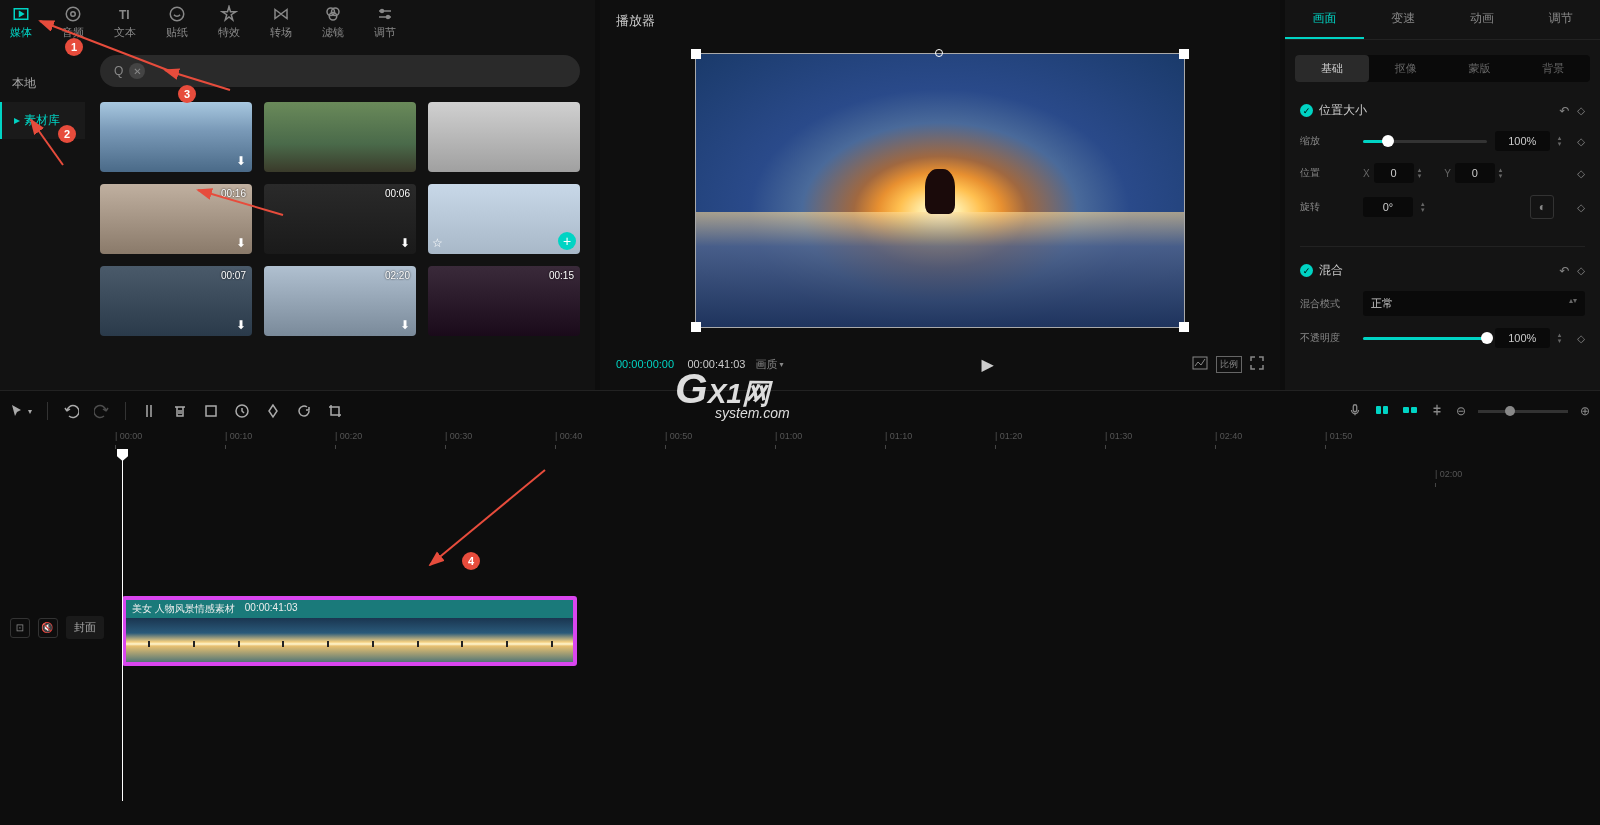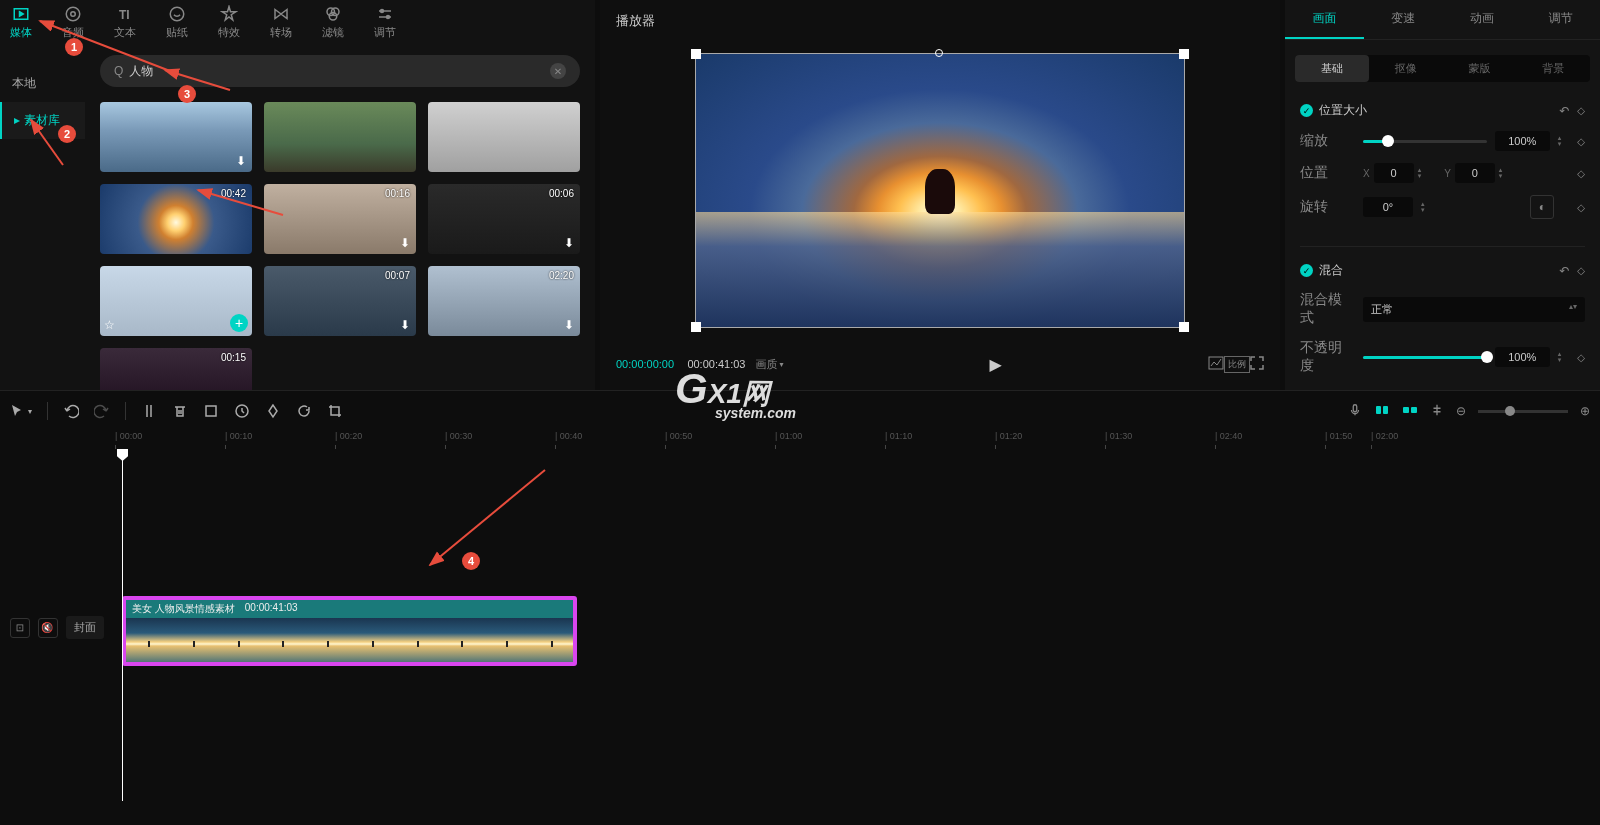--- a/index.html
+++ b/index.html
@@ -42,42 +42,42 @@
 .handle { position: absolute; width: 10px; height: 10px; background: #fff; }
 .handle.tl { top: -5px; left: -5px; } .handle.tr { top: -5px; right: -5px; }
 .handle.bl { bottom: -5px; left: -5px; } .handle.br { bottom: -5px; right: -5px; }
 .handle.tc { top: -5px; left: 50%; margin-left: -5px; background: none; border: 1px solid #fff; border-radius: 50%; width: 8px; height: 8px; }
 .preview-controls { display: flex; align-items: center; padding: 8px; gap: 10px; }
 .pc-time { font-family: monospace; font-size: 11px; }
 .pc-time .cur { color: #00d4c4; }
 .pc-ratio { color: #888; font-size: 11px; display: flex; align-items: center; gap: 2px; }
 .pc-spacer { flex: 1; }
 .pc-play { color: #ccc; font-size: 16px; cursor: pointer; }
-.pc-right { display: flex; align-items: center; }
+.pc-right { display: flex; gap: 8px; align-items: center; }
 .pc-icon { color: #888; cursor: pointer; }
 .pc-box { border: 1px solid #666; padding: 1px 3px; font-size: 9px; color: #888; }
 
 
 .right-panel { width: 315px; background: #141414; padding: 0; }
 .r-tabs { display: flex; border-bottom: 1px solid #222; }
 .r-tab { flex: 1; text-align: center; padding: 10px 0; color: #888; cursor: pointer; font-size: 12px; }
 .r-tab.active { color: #00d4c4; border-bottom: 2px solid #00d4c4; }
 .r-subtabs { display: flex; margin: 15px 10px 10px; background: #0a0a0a; border-radius: 4px; }
 .r-subtab { flex: 1; text-align: center; padding: 6px 0; color: #666; cursor: pointer; font-size: 11px; }
 .r-subtab.active { background: #2a2a2a; color: #ccc; border-radius: 4px; }
 
 .r-section { padding: 10px 15px; }
 .r-sec-head { display: flex; align-items: center; margin-bottom: 12px; }
 .r-check { width: 13px; height: 13px; border-radius: 50%; background: #00d4c4; margin-right: 6px; display: flex; align-items: center; justify-content: center; font-size: 9px; color: #000; }
 .r-sec-title { color: #ccc; font-size: 12px; flex: 1; }
 .r-reset { color: #888; cursor: pointer; margin-left: 8px; font-size: 12px; }
 .r-kf { color: #888; cursor: pointer; margin-left: 8px; font-size: 10px; }
 
 .r-row { display: flex; align-items: center; margin-bottom: 12px; gap: 8px; }
-.r-label { color: #888; width: 55px; font-size: 14px; }
+.r-label { color: #888; width: 55px; font-size: 10px; }
 .r-slider { flex: 1; height: 3px; background: #333; position: relative; border-radius: 2px; }
 .r-slider-fill { position: absolute; height: 100%; background: #00d4c4; border-radius: 2px; }
 .r-slider-thumb { position: absolute; width: 12px; height: 12px; background: #fff; border-radius: 50%; top: -5px; margin-left: -6px; }
 .r-input { background: #0a0a0a; border: none; color: #ccc; width: 55px; padding: 4px 6px; text-align: center; font-size: 11px; border-radius: 3px; }
 .r-spin { color: #666; cursor: pointer; display: flex; flex-direction: column; font-size: 7px; line-height: 6px; }
 .r-xy { display: flex; align-items: center; gap: 4px; }
 .r-xy-label { color: #666; font-size: 10px; }
 .r-mirror { width: 24px; height: 24px; border: 1px solid #333; border-radius: 3px; display: flex; align-items: center; justify-content: center; color: #888; }
 .r-select { background: #0a0a0a; border: none; color: #ccc; flex: 1; padding: 5px 8px; font-size: 11px; border-radius: 3px; display: flex; justify-content: space-between; }
 .r-hr { border: none; border-top: 1px solid #222; margin: 5px 15px; }
@@ -109,21 +109,21 @@
 .tl-clip-thumbs { display: flex; height: 50px; }
 .tl-clip-thumb { flex: 1; background: linear-gradient(180deg, #1a3550 0%, #2a5a7a 30%, #f5d080 48%, #fff6d0 52%, #e8c070 56%, #1a5a7a 100%); position: relative; }
 .tl-clip-thumb::after { content: ''; position: absolute; left: 50%; top: 45%; width: 2px; height: 6px; background: #222; }
 
 
 .anno { position: absolute; z-index: 100; pointer-events: none; }
 .anno-badge { width: 18px; height: 18px; background: #e74c3c; border-radius: 50%; color: #fff; font-size: 11px; display: flex; align-items: center; justify-content: center; font-weight: bold; }
 
 .watermark { position: absolute; left: 675px; top: 365px; color: #ddd; font-size: 28px; font-style: italic; font-weight: bold; z-index: 50; pointer-events: none; }
 .watermark .big { font-size: 42px; }
-.watermark .sub { font-size: 14px; font-weight: bold; display: block; margin-top: -8px; margin-left: 40px; }
+.watermark .sub { font-size: 14px; font-weight: normal; display: block; margin-top: -8px; margin-left: 40px; }
 
 
 .th-mountain { background: linear-gradient(180deg, #a8c8e0 0%, #7a9ab8 40%, #4a6a88 100%); }
 .th-person1 { background: linear-gradient(180deg, #6a8a5a 0%, #4a6a4a 60%, #3a3a2a 100%); }
 .th-person2 { background: linear-gradient(180deg, #d0d0d0 0%, #a0a0a0 100%); }
 .th-sunset { background: radial-gradient(circle at 50% 55%, #fffae0 0%, #ffd070 10%, #d08030 20%, #3a5a8a 45%, #1a3a6a 100%); }
 .th-person3 { background: linear-gradient(180deg, #c0b0a0 0%, #8a7a6a 100%); }
 .th-person4 { background: linear-gradient(180deg, #2a2a2a 0%, #1a1a1a 100%); }
 .th-person5 { background: linear-gradient(180deg, #c8d8e8 0%, #a8b8c8 100%); }
 .th-person6 { background: linear-gradient(180deg, #4a5a6a 0%, #2a3a4a 100%); }
@@ -202,38 +202,33 @@
 
     <div class="left-body">
       <div class="side-nav">
         <div class="side-item">本地</div>
         <div class="side-item active"><span style="color:#00d4c4;margin-right:4px;">▸</span><span>素材库</span></div>
       </div>
 
       <div class="content-area">
         <div class="search-box">
           <span style="color:#888;">Q</span>
-          <input value="人物" style="">
           <span class="search-clear">✕</span>
         </div>
 
         <div class="media-grid" id="media-grid">
             <div class="media-item">
               <div class="media-thumb th-mountain"></div>
               <span class="media-dl">⬇</span>
             </div>
             <div class="media-item">
               <div class="media-thumb th-person1"></div>
             </div>
             <div class="media-item">
               <div class="media-thumb th-person2"></div>
-            </div>
-            <div class="media-item">
-              <div class="media-thumb th-sunset"></div>
-              <span class="media-duration">00:42</span>
             </div>
             <div class="media-item">
               <div class="media-thumb th-person3"></div>
               <span class="media-duration">00:16</span>
               <span class="media-dl">⬇</span>
             </div>
             <div class="media-item">
               <div class="media-thumb th-person4"></div>
               <span class="media-duration">00:06</span>
               <span class="media-dl">⬇</span>
@@ -470,21 +465,21 @@
       <span class="tl-tick" style="left: 220px;">| 00:20</span>
       <span class="tl-tick" style="left: 330px;">| 00:30</span>
       <span class="tl-tick" style="left: 440px;">| 00:40</span>
       <span class="tl-tick" style="left: 550px;">| 00:50</span>
       <span class="tl-tick" style="left: 660px;">| 01:00</span>
       <span class="tl-tick" style="left: 770px;">| 01:10</span>
       <span class="tl-tick" style="left: 880px;">| 01:20</span>
       <span class="tl-tick" style="left: 990px;">| 01:30</span>
       <span class="tl-tick" style="left: 1100px;">| 02:40</span>
       <span class="tl-tick" style="left: 1210px;">| 01:50</span>
-      <span class="tl-tick" style="left: 1256px;">| 02:00</span>
+      <span class="tl-tick" style="left: 1320px; margin-top: 38px;">| 02:00</span>
     </div>
 
   <div class="tl-tracks">
     <div class="tl-playhead"></div>
     <div class="tl-left-controls">
       <span class="tl-lc">⊡</span>
       <span class="tl-lc">🔇</span>
       <span class="tl-cover">封面</span>
     </div>
     <div class="tl-clip">

